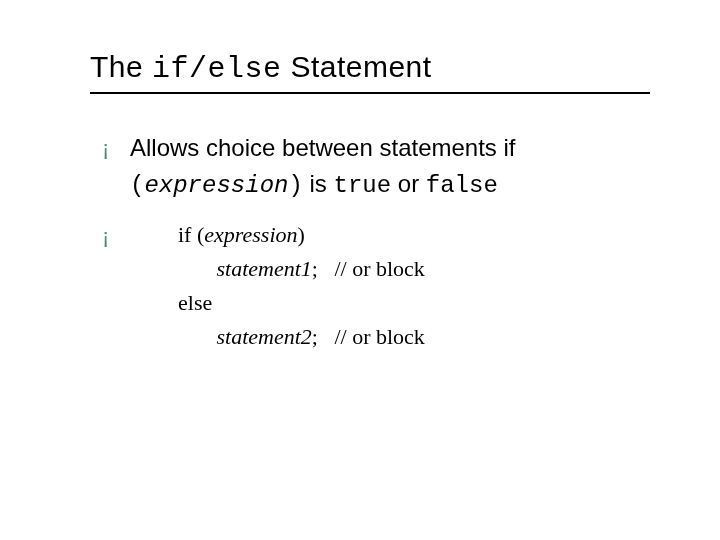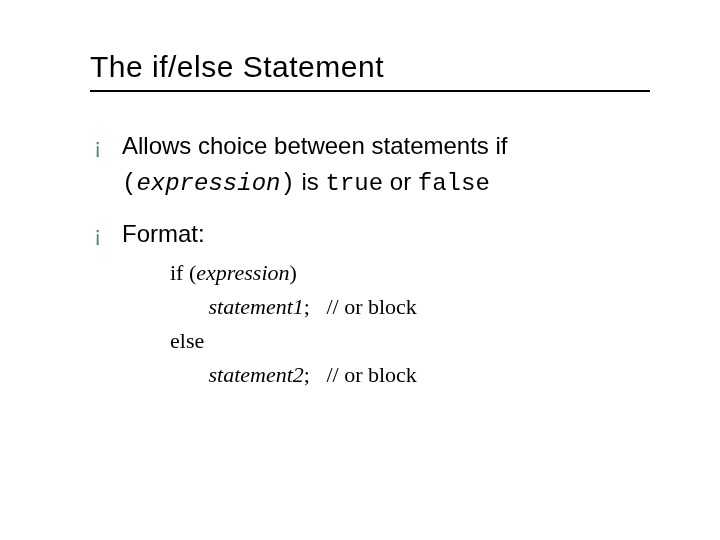--- a/index.html
+++ b/index.html
@@ -15,30 +15,30 @@
   }
   .slide {
     padding: 50px 55px 20px 90px;
   }
   .title {
     font-size: 30px;
     font-weight: normal;
     margin: 0 0 6px 0;
     letter-spacing: 0.5px;
   }
-  .title .code { font-family: Liberation Sans, sans-serif; }
+  .title .code { font-family: Liberation Mono, monospace; }
   .underline {
     border-bottom: 2px solid #000;
     width: 560px;
     margin-bottom: 36px;
   }
   .bullets {
     list-style: none;
     padding: 0;
-    margin: 4px;
+    margin: 12px;
   }
   .bullets > li {
     position: relative;
     font-size: 24px;
     line-height: 1.5;
     padding-left: 28px;
     margin-bottom: 14px;
   }
   .bullets > li::before {
     content: "¡";
@@ -68,21 +68,20 @@
   <h1 class="title">
     <span>The </span><span class="code">if/else</span><span> Statement</span>
   </h1>
   <div class="underline"></div>
 
   <ul class="bullets">
     <li>
       <span>Allows choice between statements if </span><span class="code">(</span><span class="code italic">expression</span><span class="code">)</span><span> is </span><span class="code">true</span><span> or </span><span class="code">false</span>
     </li>
     <li>
-      <span>Format:</span>
       <div class="codeblock"><span>if (</span><span class="italic">expression</span><span>)</span>
 <span>       </span><span class="italic">statement1</span><span>;   // or block</span>
 <span>else</span>
 <span>       </span><span class="italic">statement2</span><span>;   // or block</span></div>
     </li>
   </ul>
 
 </div>
 
 </body></html>

